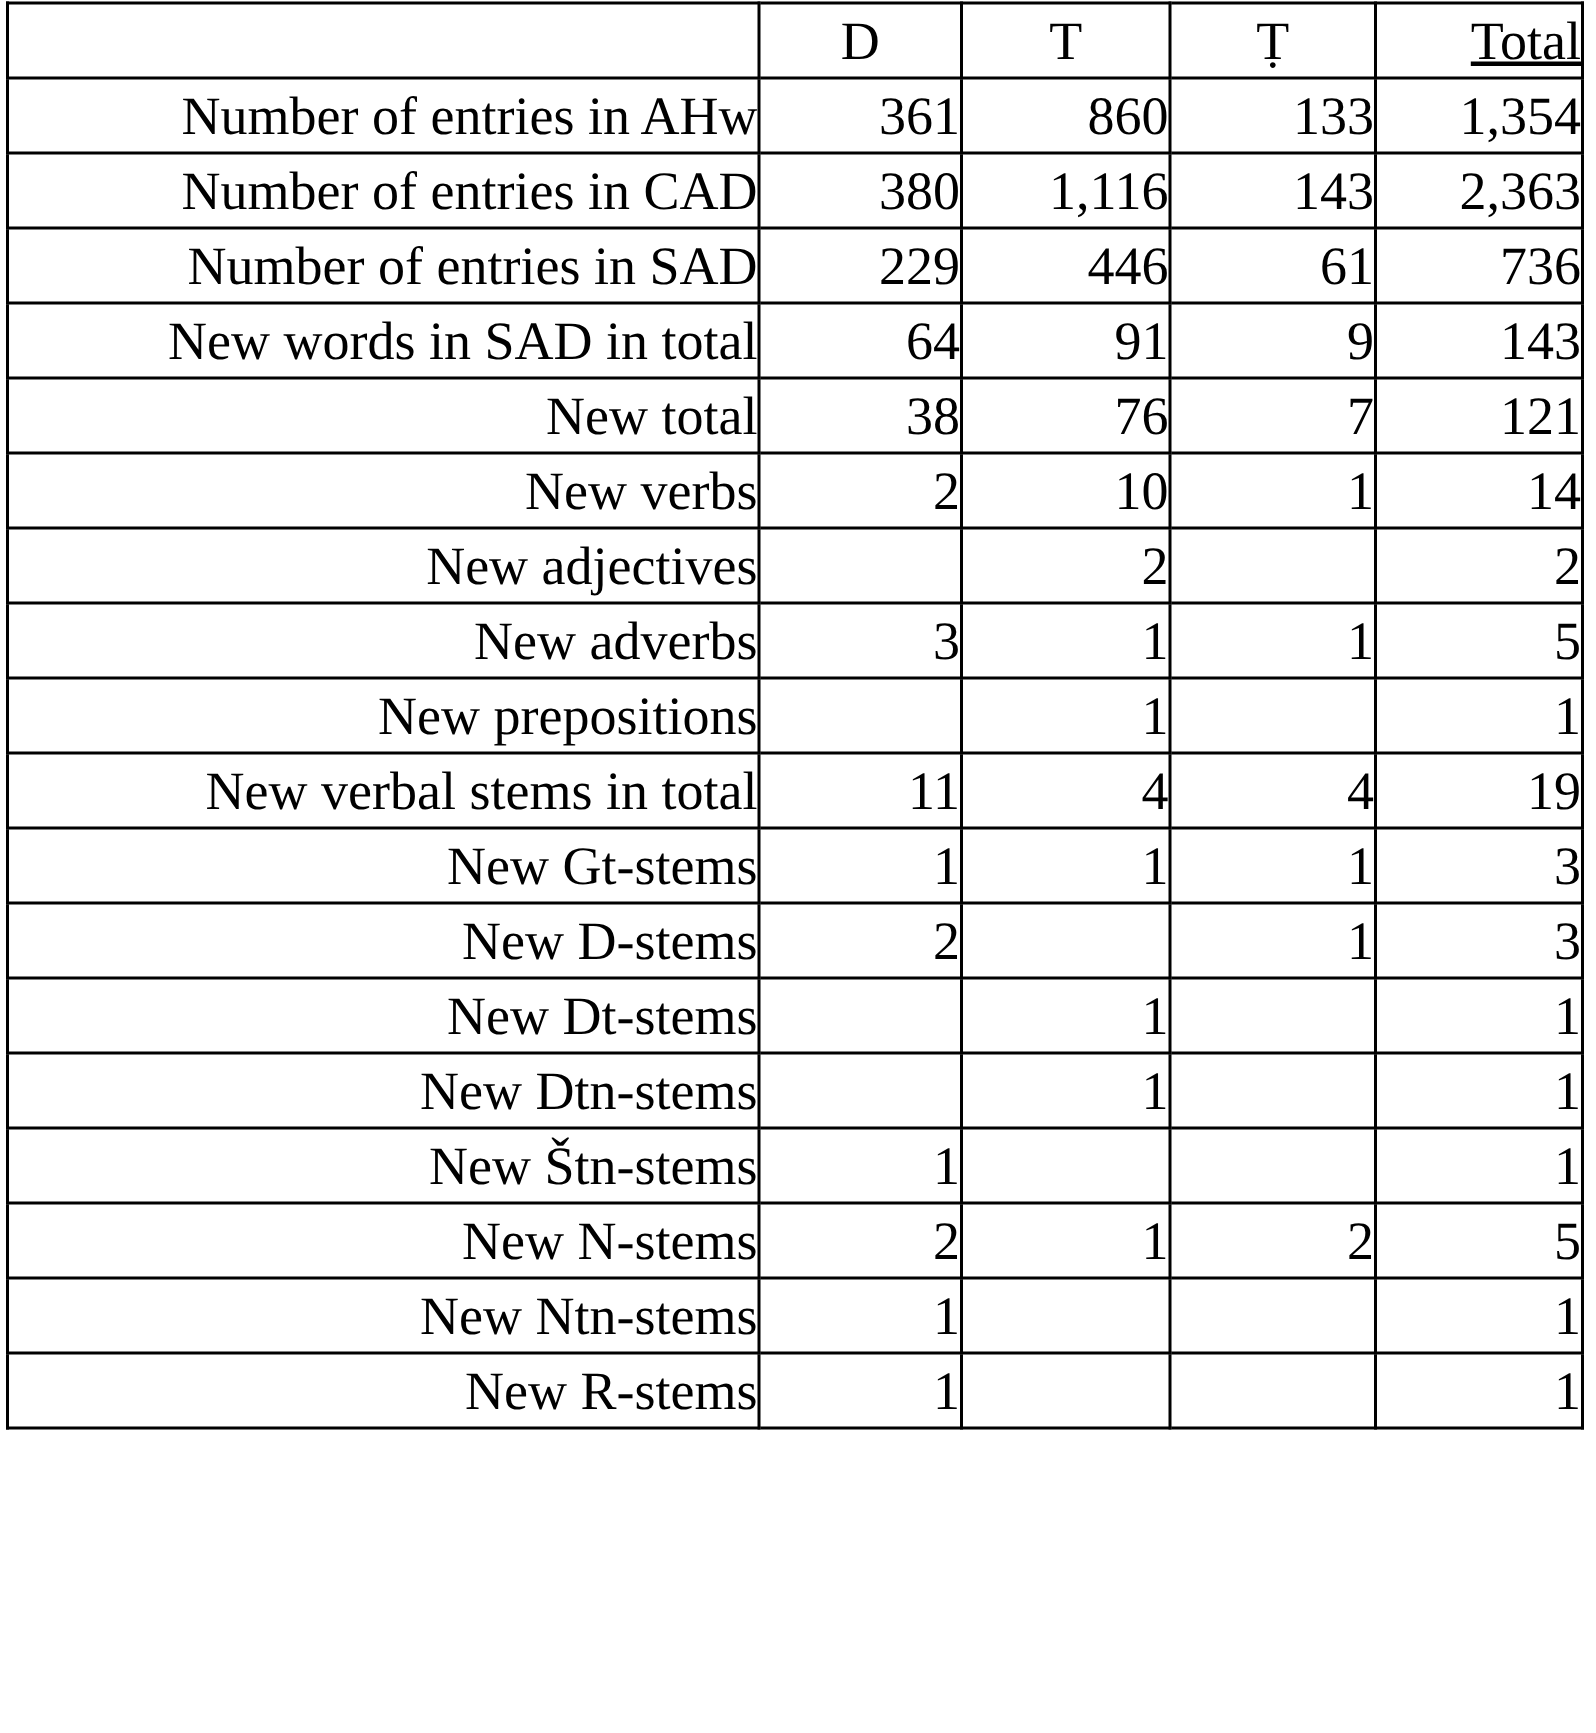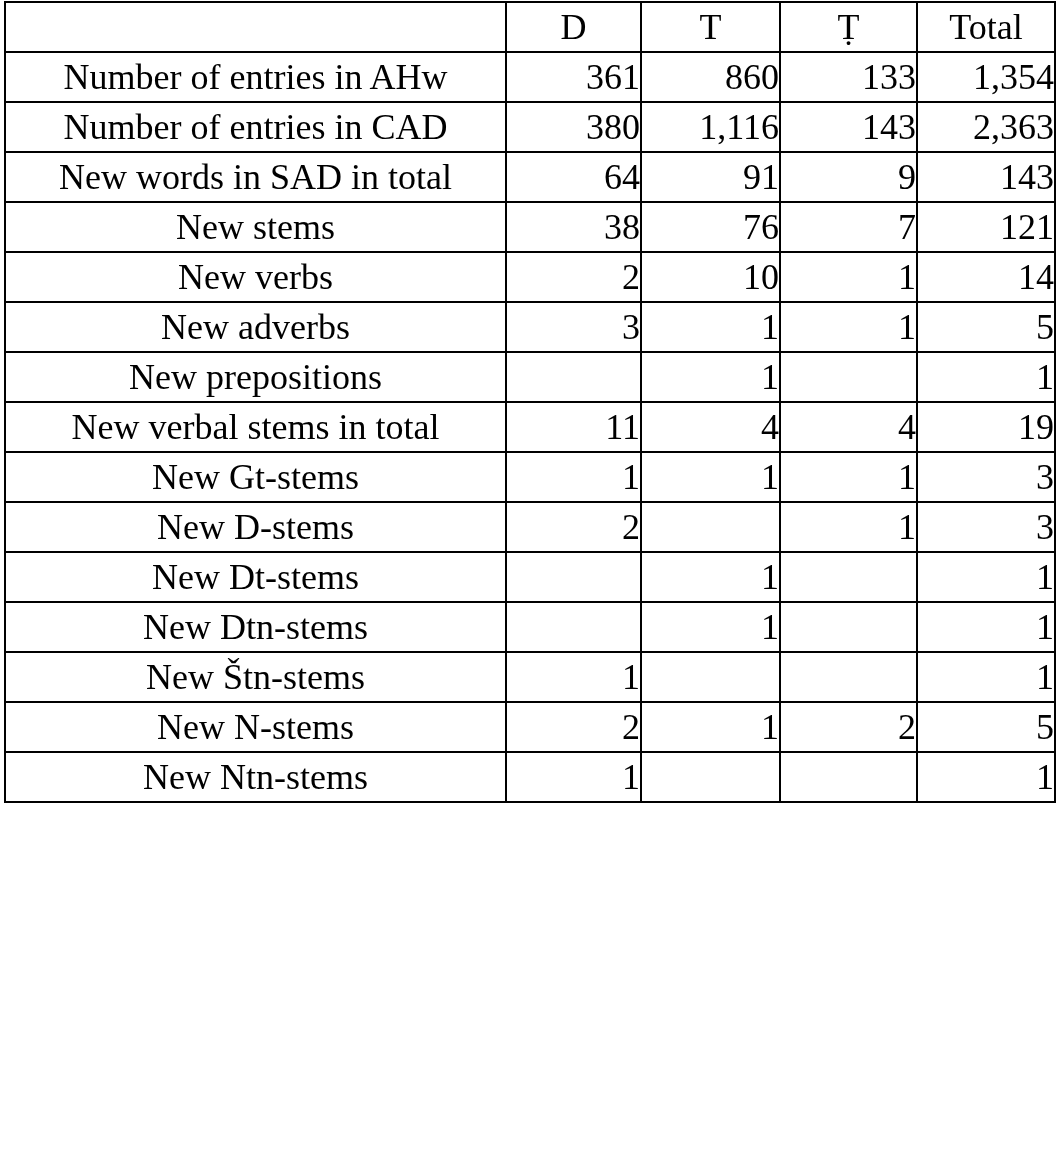--- a/index.html
+++ b/index.html
@@ -30,33 +30,34 @@
       line-height: 48px;
       white-space: nowrap;
       overflow: hidden;
     }
     col.c-label { width: 501px; }
     col.c-d { width: 135px; }
     col.c-t { width: 139px; }
     col.c-tt { width: 137px; }
     col.c-total { width: 138px; }
     td.label {
-      text-align: center;
+      text-align: right;
       padding-left: 22px;
     }
     td.num {
       text-align: right;
       padding-right: 24px;
     }
     td.head {
       text-align: center;
     }
     td.head-total {
-      text-align: center;
+      text-align: right;
       padding-right: 24px;
+      text-decoration: underline;
     }
   </style>
 </head>
 <body>
 
 <table class="stats">
   <colgroup>
     <col class="c-label">
     <col class="c-d">
     <col class="c-t">
@@ -81,39 +82,53 @@
         <td class="num">1,354</td>
       </tr>
       <tr>
         <td class="label">Number of entries in CAD</td>
         <td class="num">380</td>
         <td class="num">1,116</td>
         <td class="num">143</td>
         <td class="num">2,363</td>
       </tr>
       <tr>
+        <td class="label">Number of entries in SAD</td>
+        <td class="num">229</td>
+        <td class="num">446</td>
+        <td class="num">61</td>
+        <td class="num">736</td>
+      </tr>
+      <tr>
         <td class="label">New words in SAD in total</td>
         <td class="num">64</td>
         <td class="num">91</td>
         <td class="num">9</td>
         <td class="num">143</td>
       </tr>
       <tr>
-        <td class="label">New stems</td>
+        <td class="label">New total</td>
         <td class="num">38</td>
         <td class="num">76</td>
         <td class="num">7</td>
         <td class="num">121</td>
       </tr>
       <tr>
         <td class="label">New verbs</td>
         <td class="num">2</td>
         <td class="num">10</td>
         <td class="num">1</td>
         <td class="num">14</td>
+      </tr>
+      <tr>
+        <td class="label">New adjectives</td>
+        <td class="num"></td>
+        <td class="num">2</td>
+        <td class="num"></td>
+        <td class="num">2</td>
       </tr>
       <tr>
         <td class="label">New adverbs</td>
         <td class="num">3</td>
         <td class="num">1</td>
         <td class="num">1</td>
         <td class="num">5</td>
       </tr>
       <tr>
         <td class="label">New prepositions</td>
@@ -171,14 +186,21 @@
         <td class="num">2</td>
         <td class="num">5</td>
       </tr>
       <tr>
         <td class="label">New Ntn-stems</td>
         <td class="num">1</td>
         <td class="num"></td>
         <td class="num"></td>
         <td class="num">1</td>
       </tr>
+      <tr>
+        <td class="label">New R-stems</td>
+        <td class="num">1</td>
+        <td class="num"></td>
+        <td class="num"></td>
+        <td class="num">1</td>
+      </tr>
     </tbody>
 </table>
 
 </body></html>

